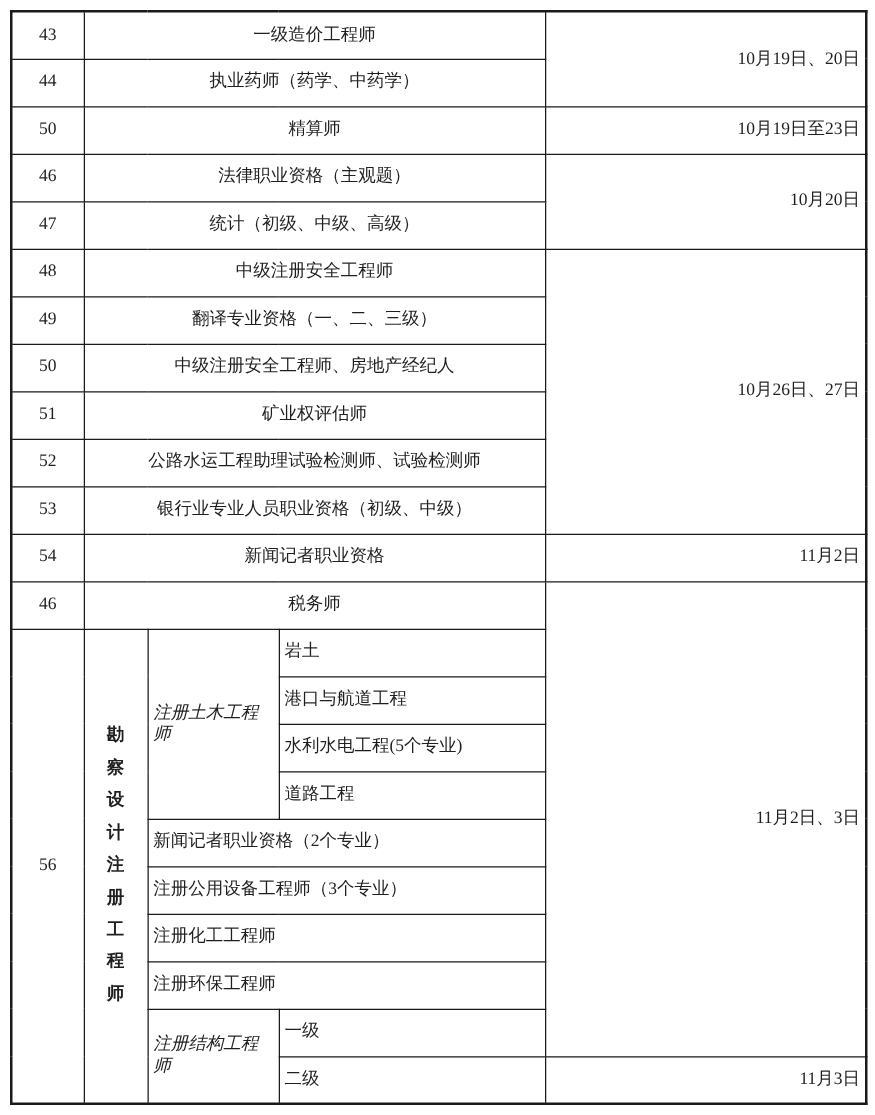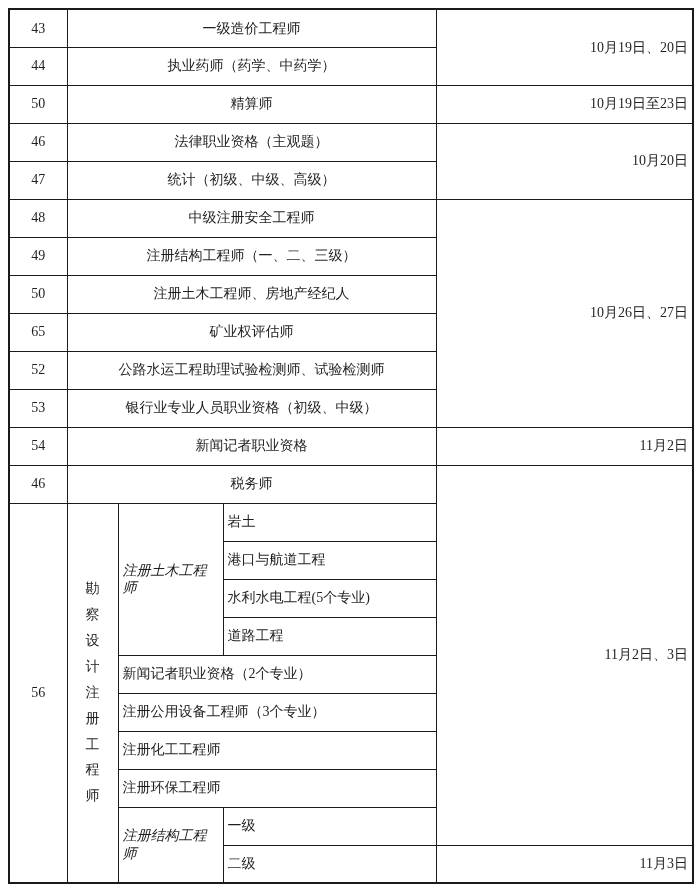--- a/index.html
+++ b/index.html
@@ -45,20 +45,21 @@
   td.cat {
     text-align: center;
   }
   .cat-v {
     display: inline-block;
     width: 1.12em;
     line-height: 1.85;
     word-break: break-all;
     text-align: center;
     vertical-align: middle;
+    font-weight: bold;
   }
   td.sub-a {
     text-align: left;
     padding-left: 10px;
     padding-right: 16px;
     line-height: 1.95;
     word-break: break-all;
     font-style: italic;
   }
   td.sub-b {
@@ -102,28 +103,28 @@
         <td class="num">47</td>
         <td class="name" colspan="3">统计（初级、中级、高级）</td>
       </tr>
       <tr class="r">
         <td class="num">48</td>
         <td class="name" colspan="3">中级注册安全工程师</td>
         <td class="date" rowspan="6">10月26日、27日</td>
       </tr>
       <tr class="r">
         <td class="num">49</td>
-        <td class="name" colspan="3">注册结构工程师（一、二、三级）</td>
+        <td class="name" colspan="3">翻译专业资格（一、二、三级）</td>
       </tr>
       <tr class="r">
         <td class="num">50</td>
-        <td class="name" colspan="3">注册土木工程师、房地产经纪人</td>
+        <td class="name" colspan="3">中级注册安全工程师、房地产经纪人</td>
       </tr>
       <tr class="r">
-        <td class="num">65</td>
+        <td class="num">51</td>
         <td class="name" colspan="3">矿业权评估师</td>
       </tr>
       <tr class="r">
         <td class="num">52</td>
         <td class="name" colspan="3">公路水运工程助理试验检测师、试验检测师</td>
       </tr>
       <tr class="r">
         <td class="num">53</td>
         <td class="name" colspan="3">银行业专业人员职业资格（初级、中级）</td>
       </tr>

